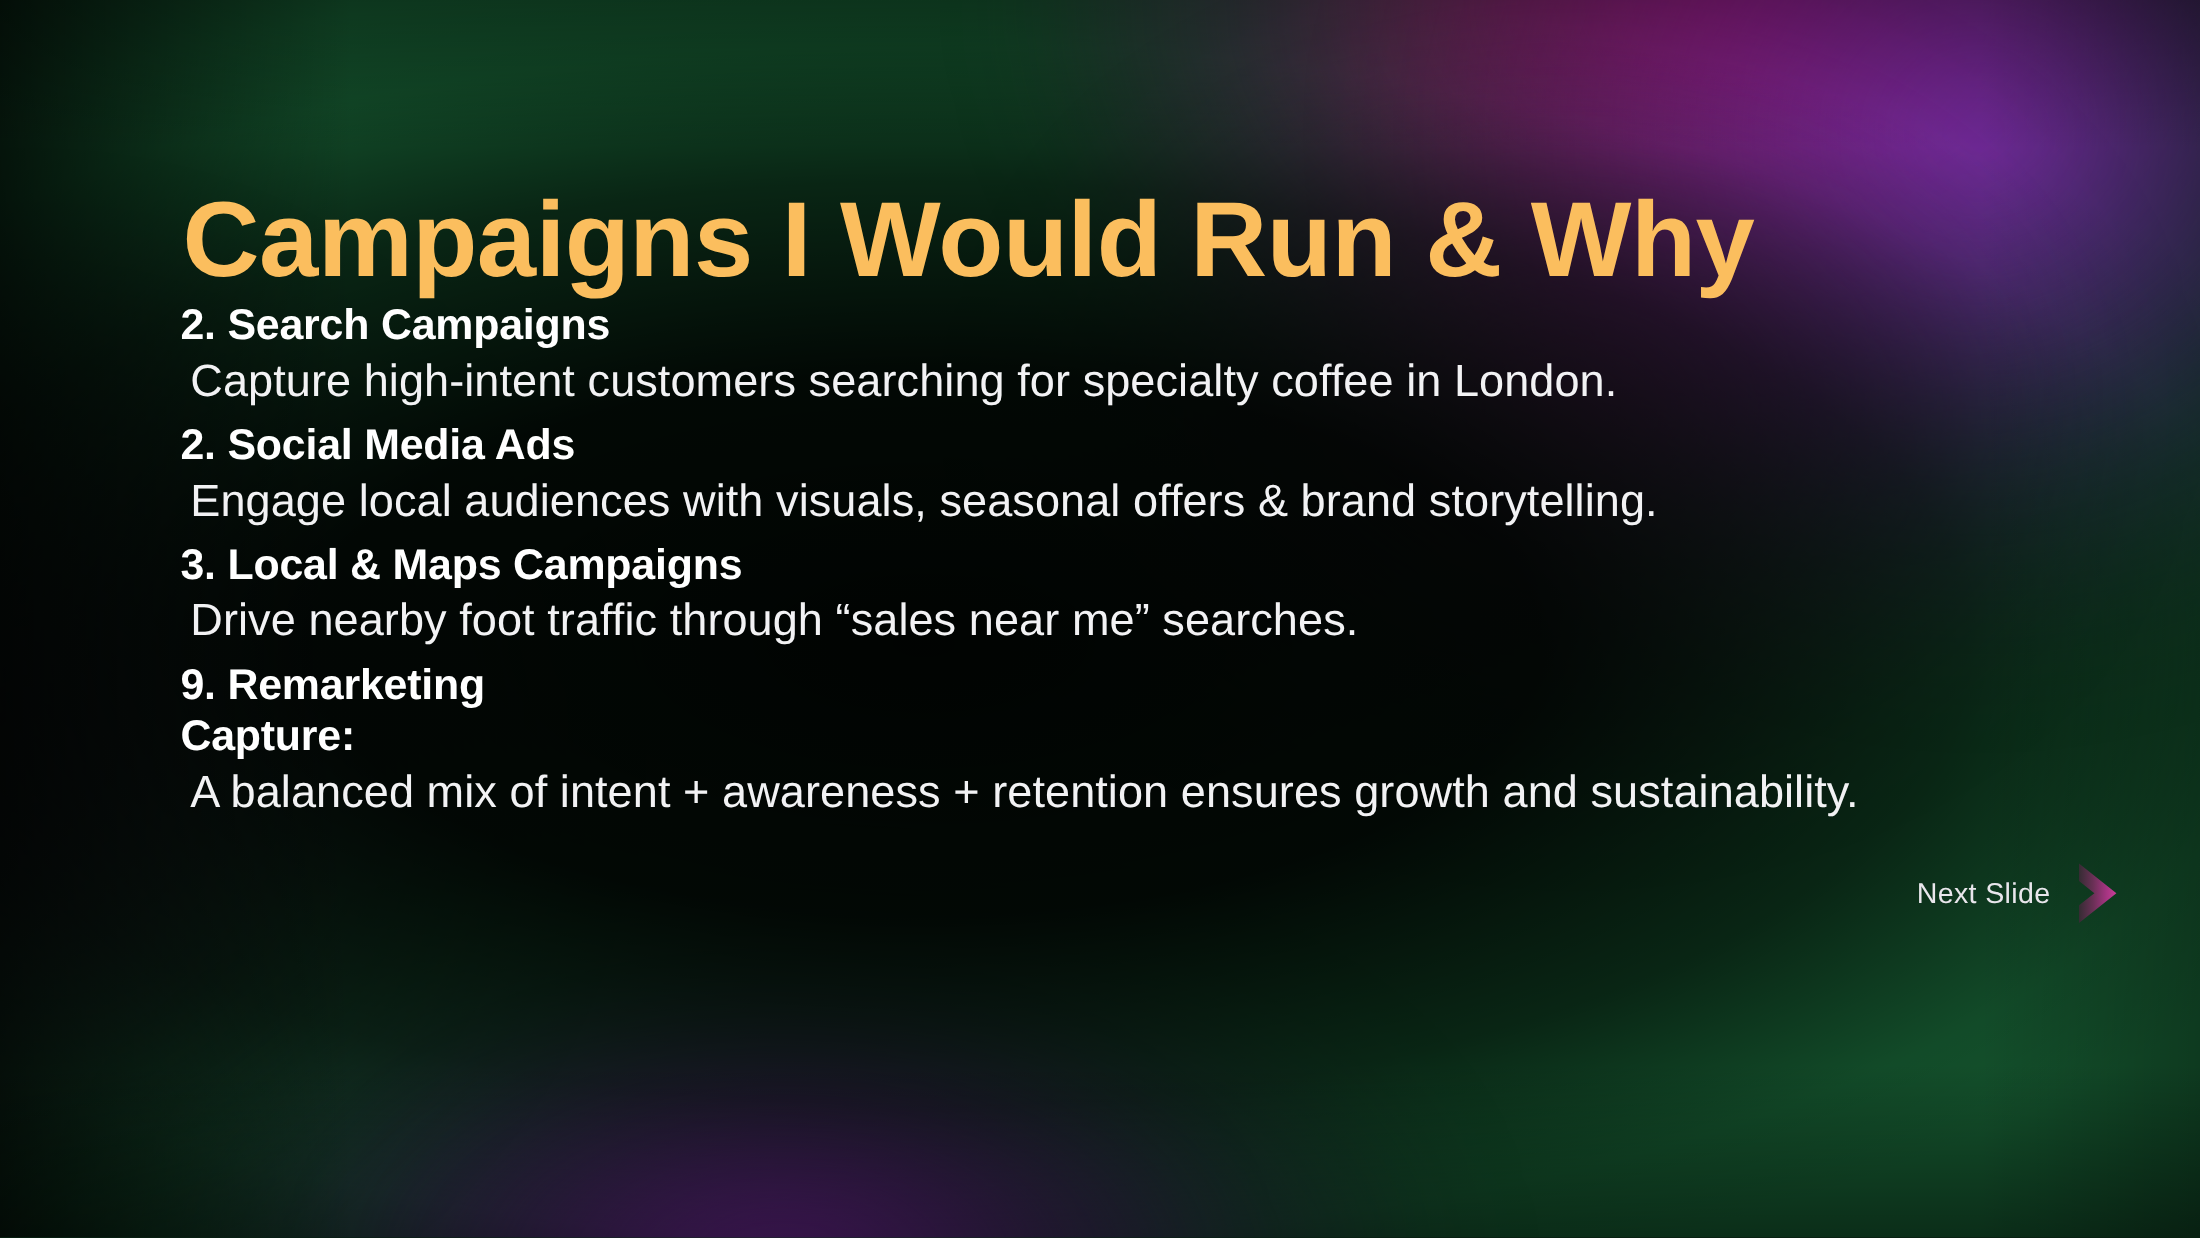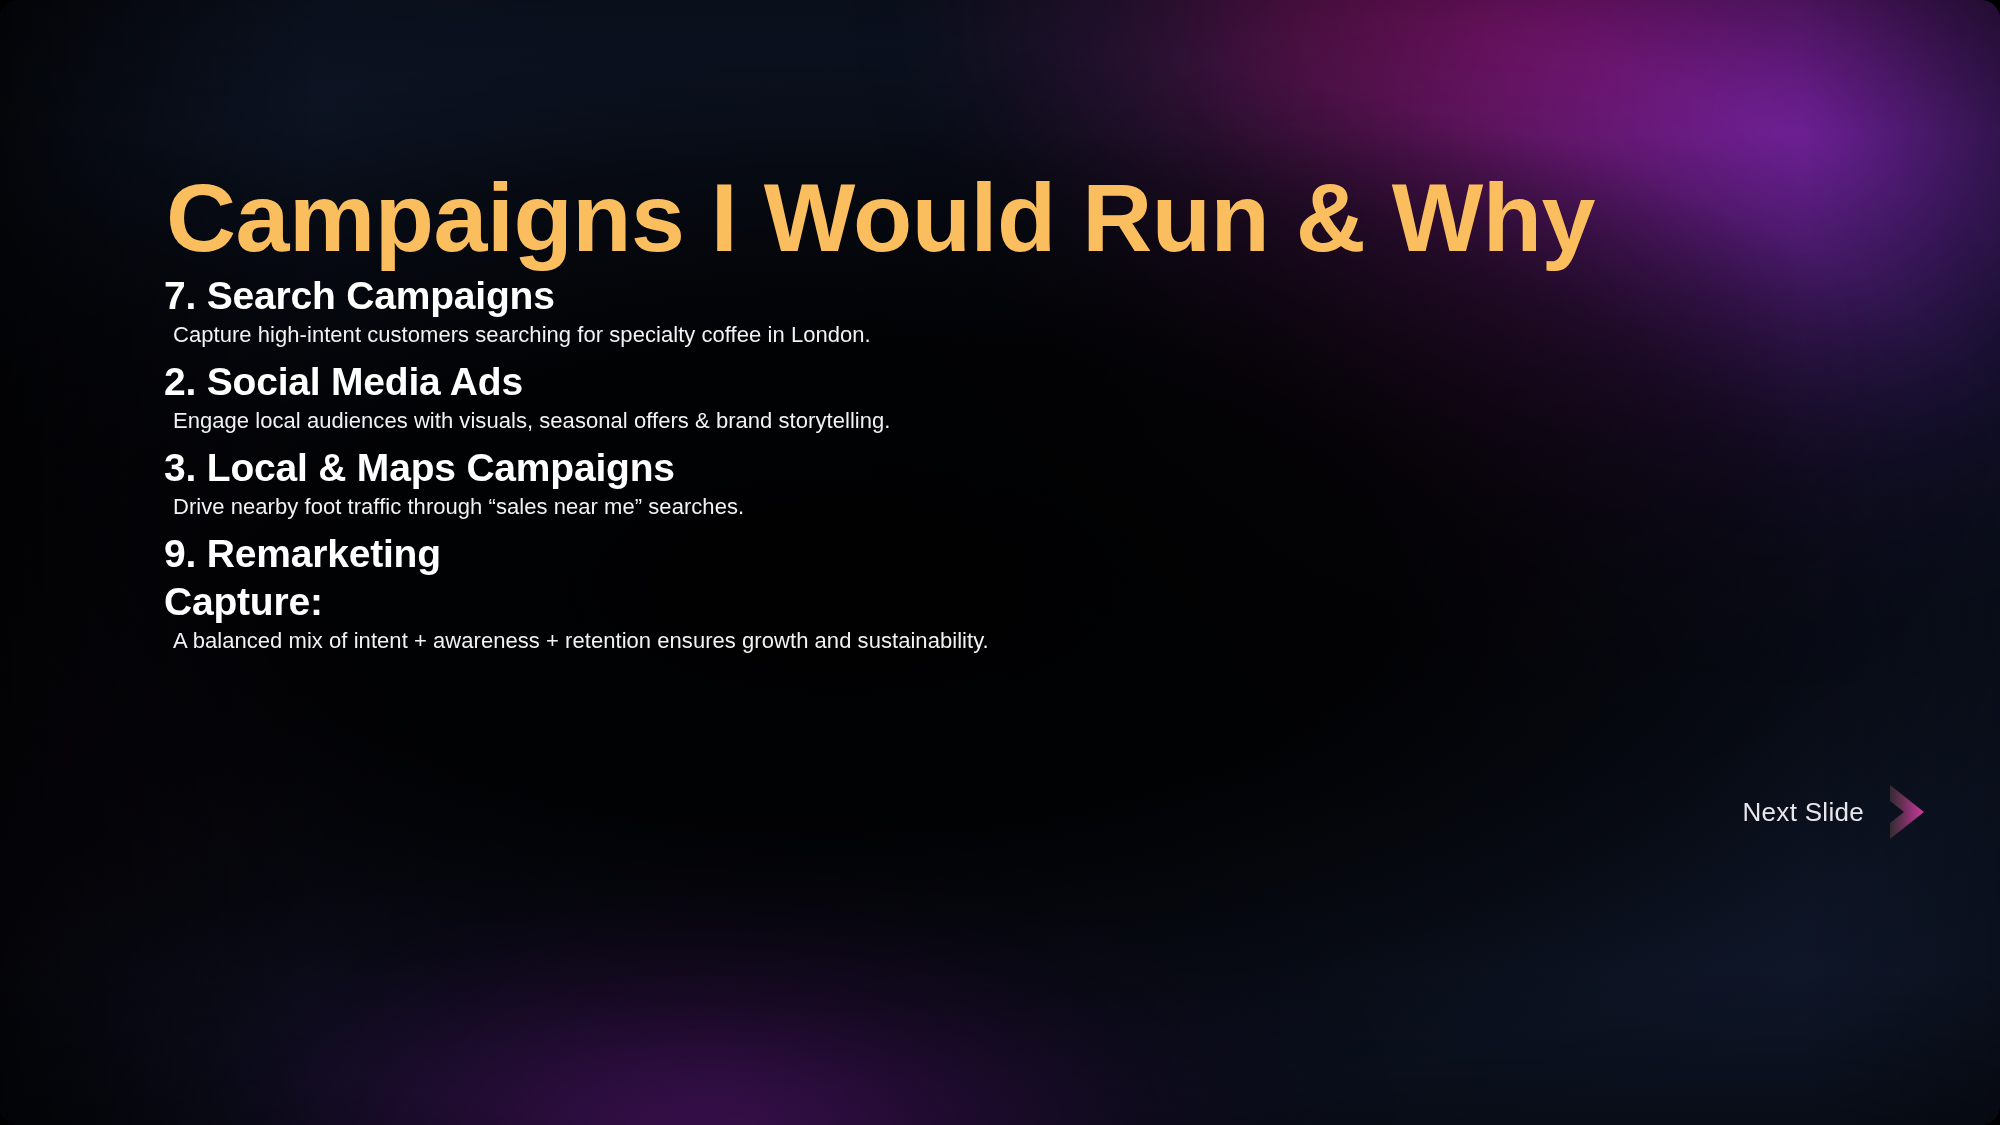--- a/index.html
+++ b/index.html
@@ -5,23 +5,22 @@
   html, body {
     margin: 0;
     padding: 0;
     background: #000000;
   }
   #slide {
     position: relative;
     width: 2000px;
     height: 1125px;
     overflow: hidden;
-    background-color: #0f172a;
+    background-color: #14532d;
     font-family: "Liberation Sans", sans-serif;
-    border-radius: 20px;
     -webkit-font-smoothing: antialiased;
   }
   
   .glow {
     position: absolute;
     pointer-events: none;
     border-radius: 50%;
   }
   .glow-magenta {
     width: 1250px;
@@ -142,21 +141,21 @@
   .point-heading {
     color: #FFFFFF;
     font-size: 39px;
     font-weight: 700;
     line-height: 1.12;
     letter-spacing: -0.2px;
     margin: 0 0 4px 0;
   }
   .point-body {
     color: #F2F2F4;
-    font-size: 22px;
+    font-size: 41px;
     font-weight: 400;
     line-height: 1.2;
     letter-spacing: 0.05px;
     margin: 0 0 12px 9px;
   }
   .point-block { margin-bottom: 4px; }
 
   
   .next-slide {
     position: absolute;
@@ -195,21 +194,21 @@
   <div class="vignette"></div>
   <div class="vignette-edges"></div>
 
   <div class="content">
 
     <h1 class="slide-title">Campaigns I Would Run &amp; Why</h1>
 
     <div class="body-block">
 
       <div class="point-block">
-        <div class="point-heading">7. Search Campaigns</div>
+        <div class="point-heading">2. Search Campaigns</div>
         <div class="point-body">Capture high-intent customers searching for specialty coffee in London.</div>
       </div>
 
       <div class="point-block">
         <div class="point-heading">2. Social Media Ads</div>
         <div class="point-body">Engage local audiences with visuals, seasonal offers &amp; brand storytelling.</div>
       </div>
 
       <div class="point-block">
         <div class="point-heading">3. Local &amp; Maps Campaigns</div>

